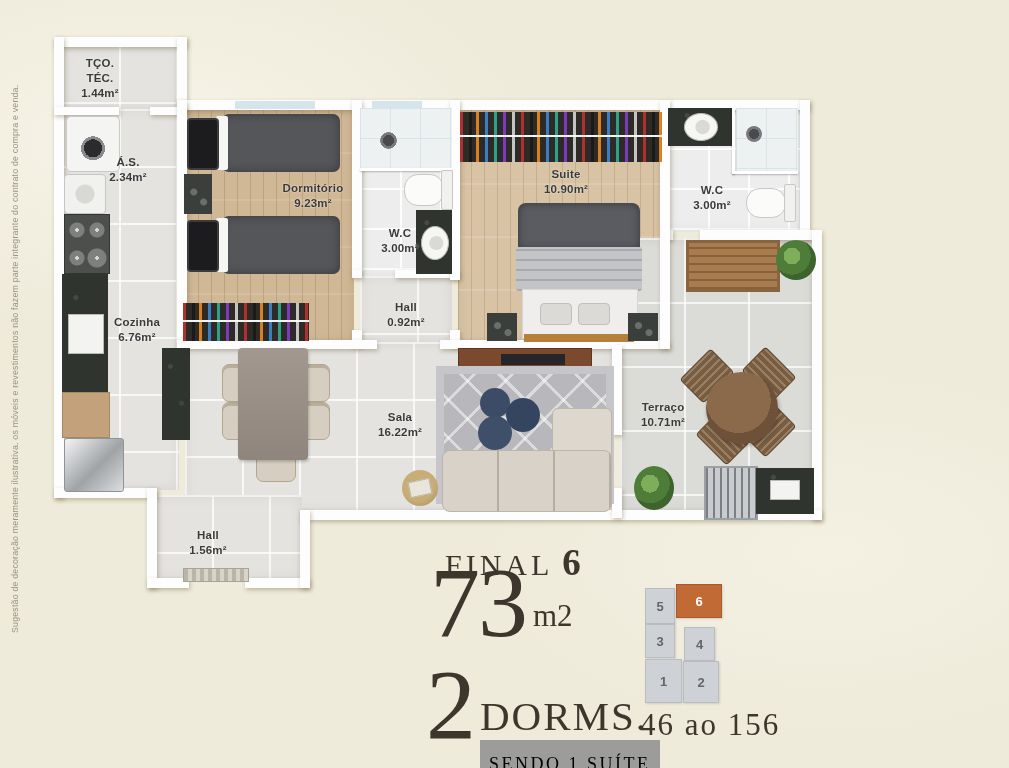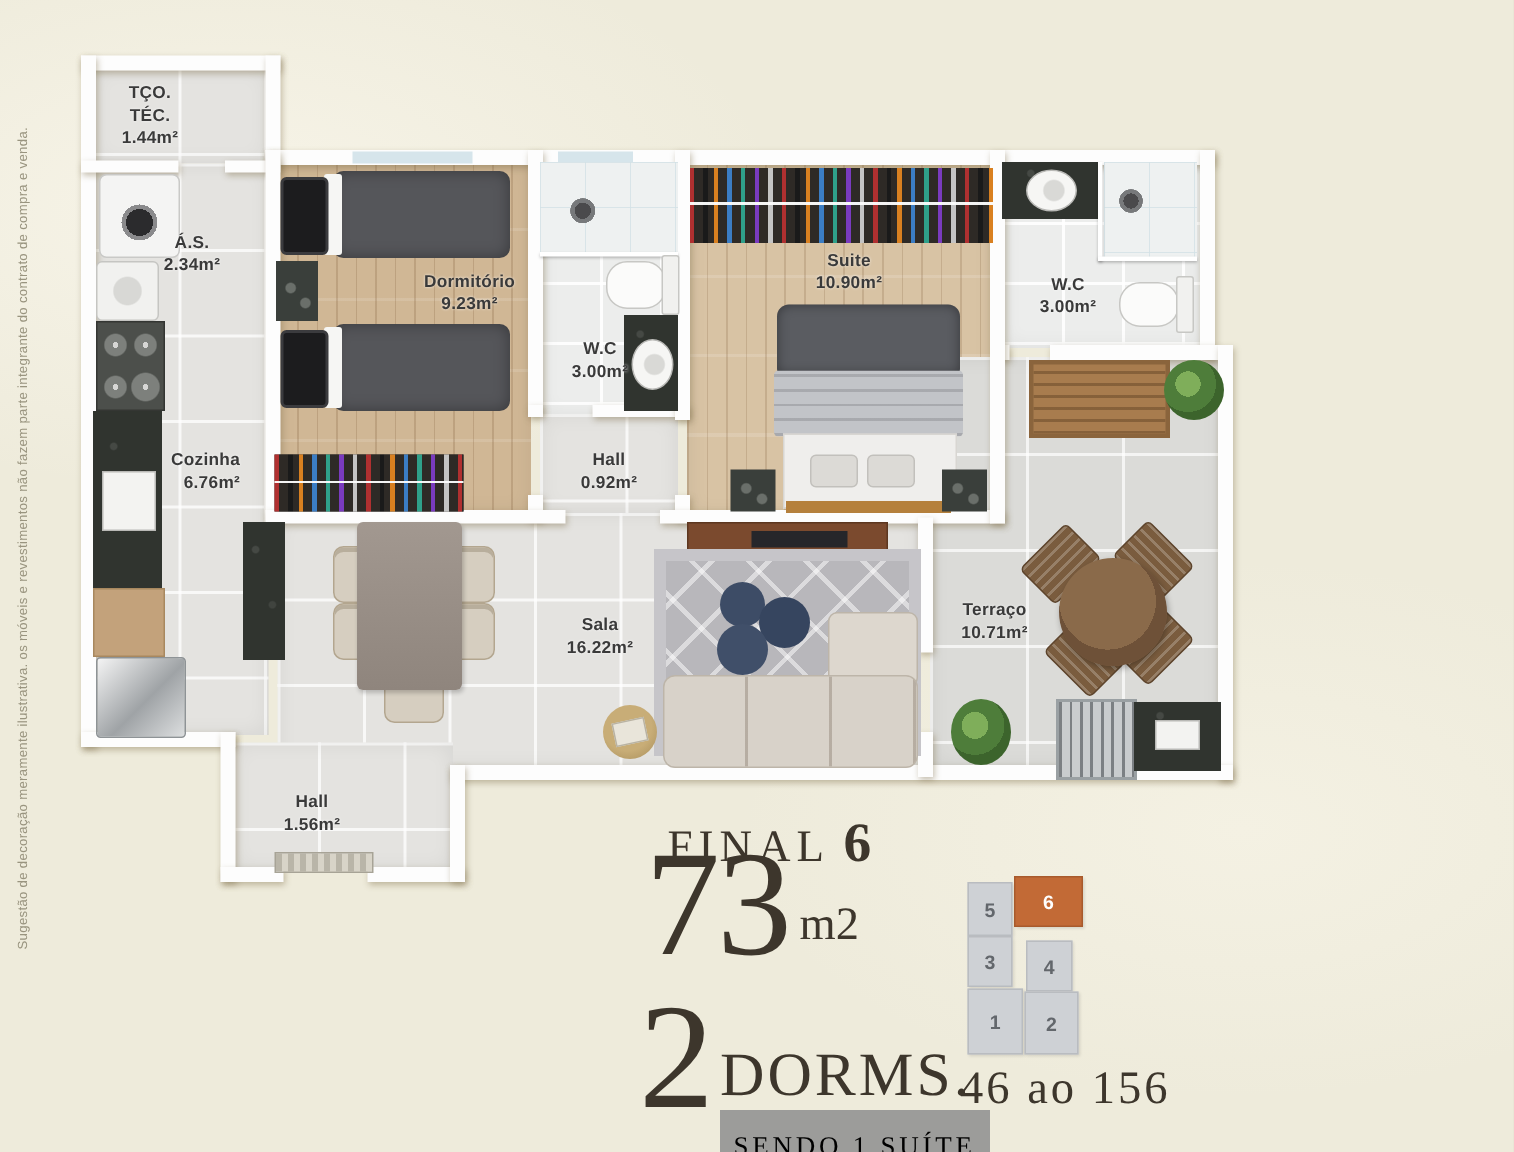--- a/index.html
+++ b/index.html
@@ -301,21 +301,21 @@
       <span>0.92m²</span>
     </div>
     <div class="room-label" style="left:566px;top:182px;">
       <span>Suite</span>
       <span>10.90m²</span>
     </div>
     <div class="room-label" style="left:712px;top:198px;">
       <span>W.C</span>
       <span>3.00m²</span>
     </div>
-    <div class="room-label" style="left:137px;top:315px;align-items:flex-end;">
+    <div class="room-label" style="left:137px;top:330px;">
       <span>Cozinha</span>
       <span>6.76m²</span>
     </div>
     <div class="room-label" style="left:400px;top:425px;">
       <span>Sala</span>
       <span>16.22m²</span>
     </div>
     <div class="room-label" style="left:663px;top:415px;">
       <span>Terraço</span>
       <span>10.71m²</span>

